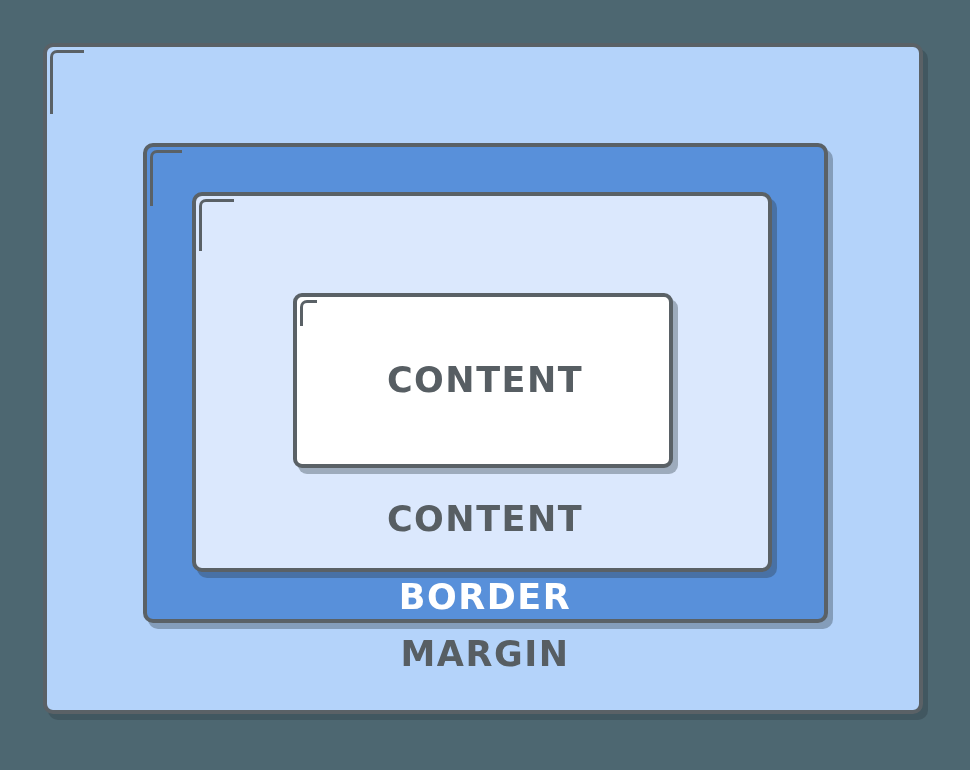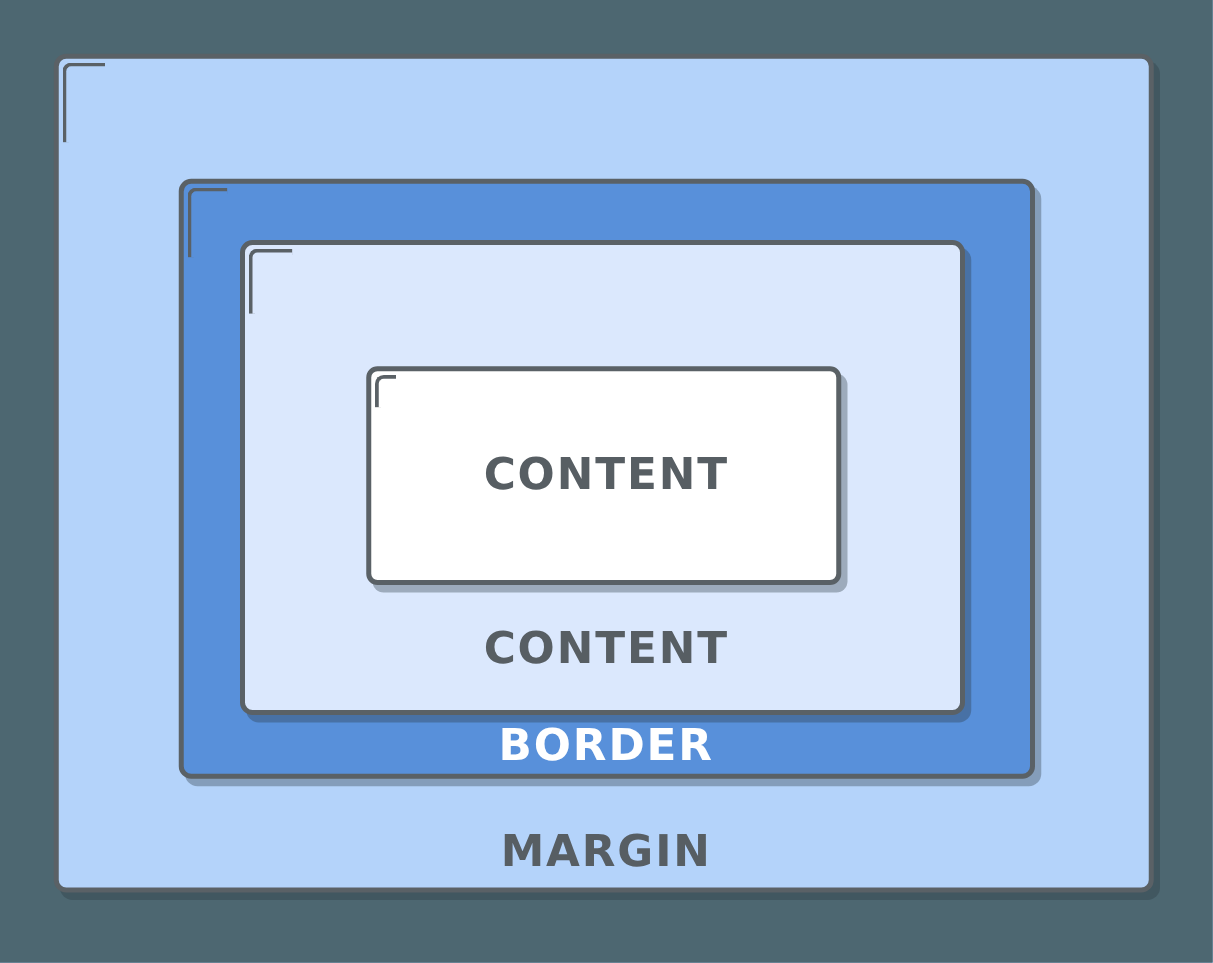--- a/index.html
+++ b/index.html
@@ -47,21 +47,21 @@
     font-weight: bold;
     font-size: 35px;
     line-height: 44px;
     letter-spacing: 1.5px;
     color: var(--label-dark, #575e63);
     user-select: none;
   }
   .label-content { top: 358px; }
   .label-padding { top: 497px; }
   .label-border  { top: 575px; color: var(--label-light, #ffffff); }
-  .label-margin  { top: 660px; }
+  .label-margin  { top: 632px; }
 </style>
 </head>
 <body>
 
 <div class="canvas">
 
   <div class="box margin-box">
     <div class="bracket bracket-margin"></div>
   </div>
 

